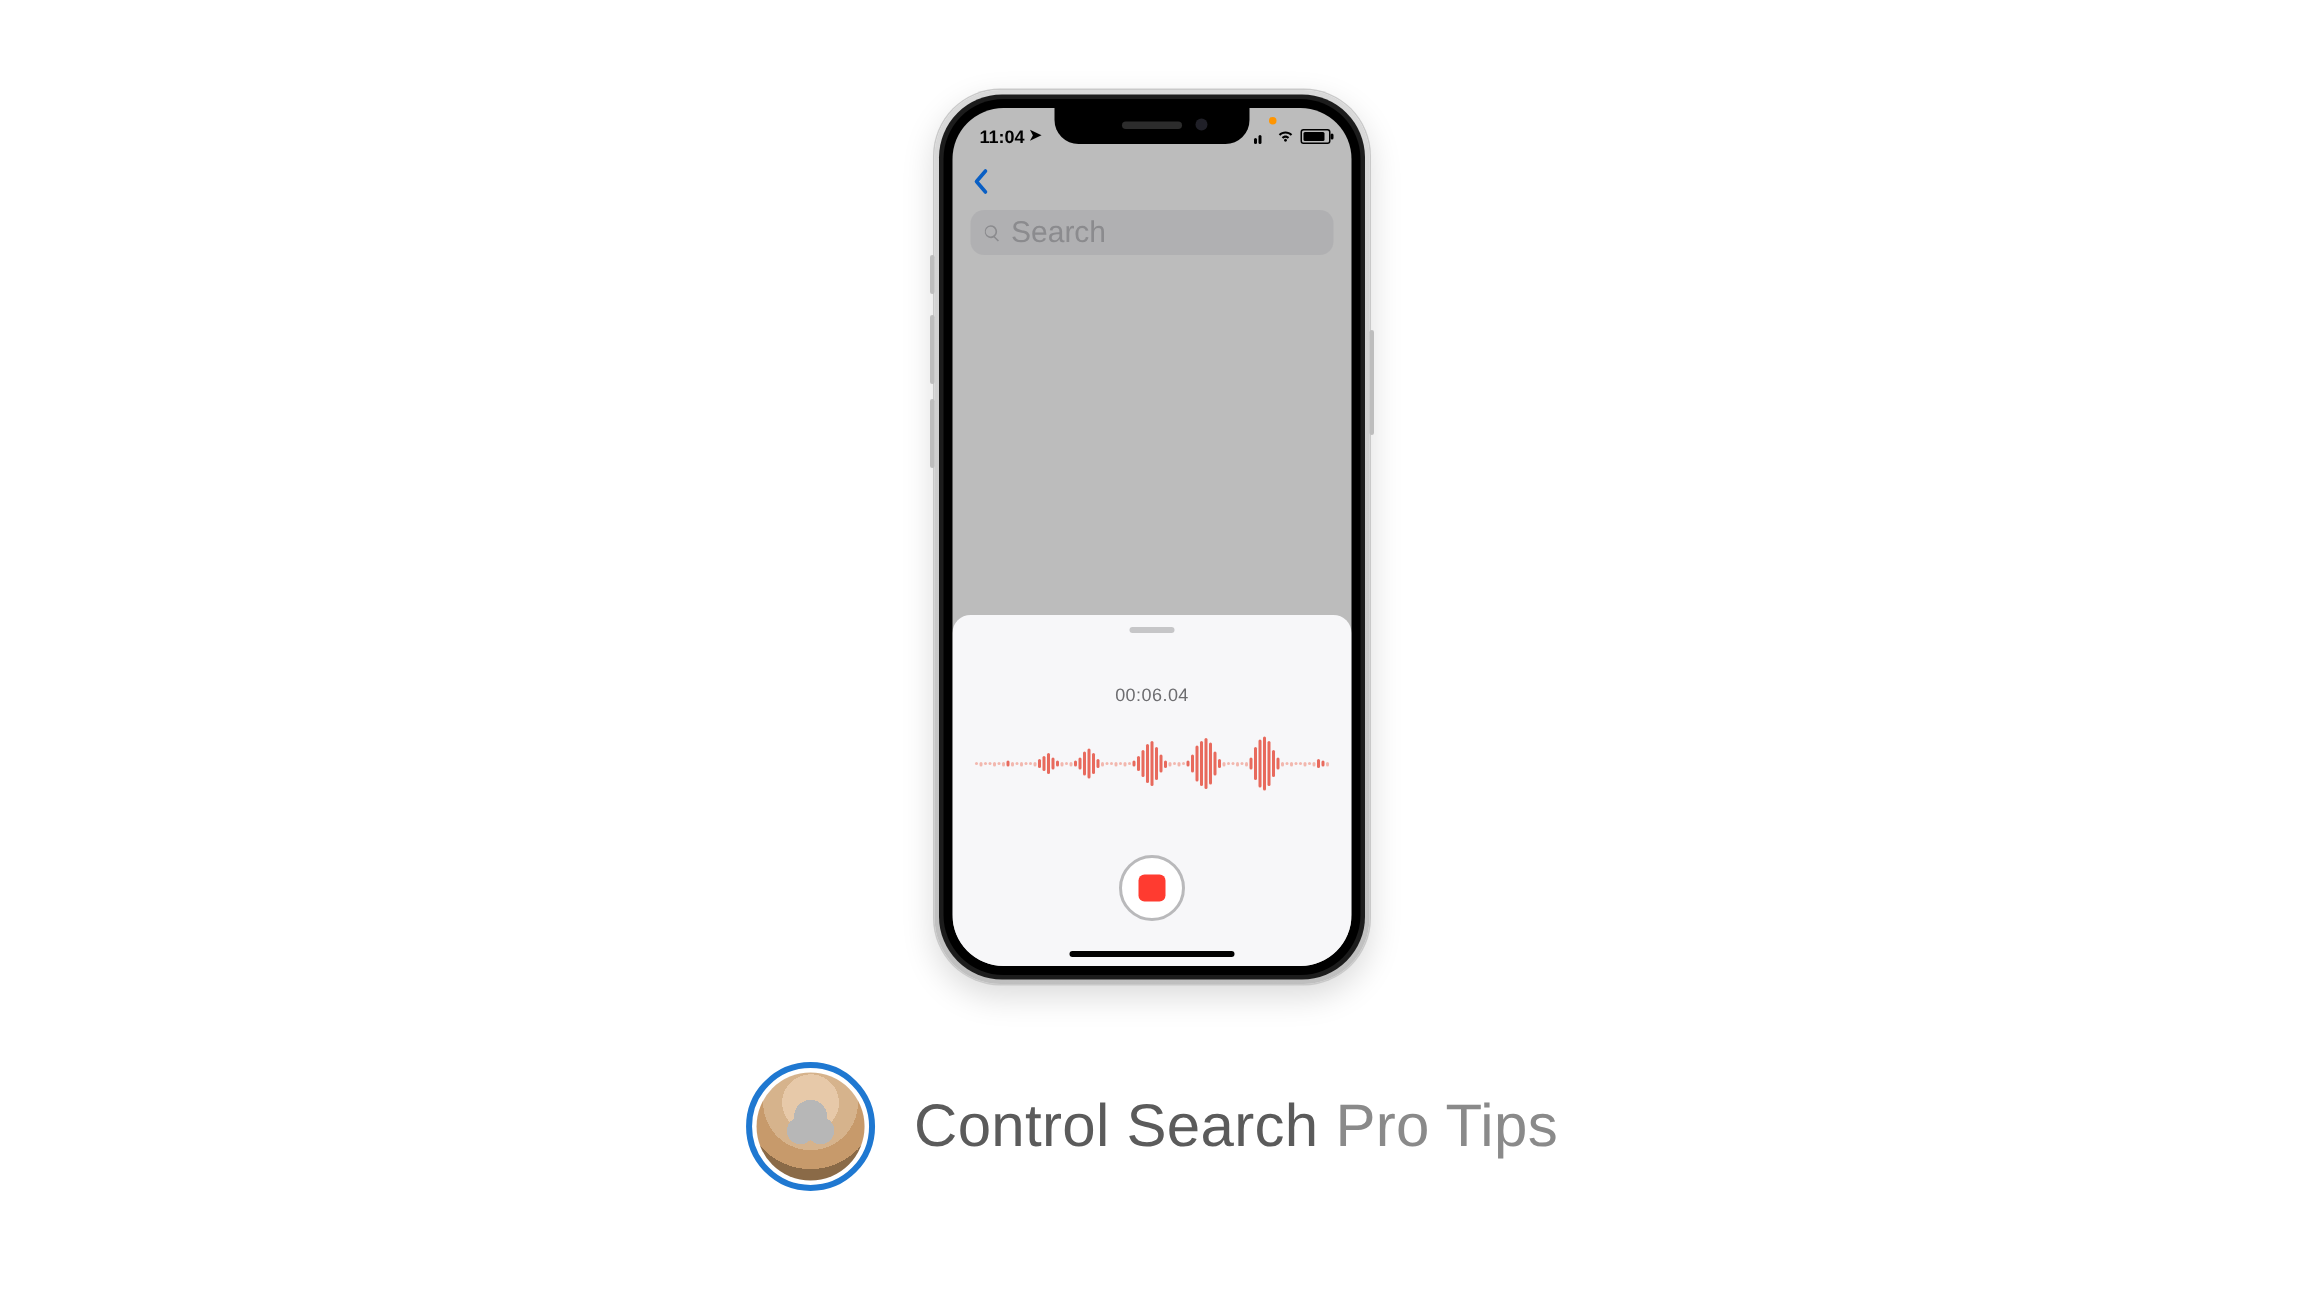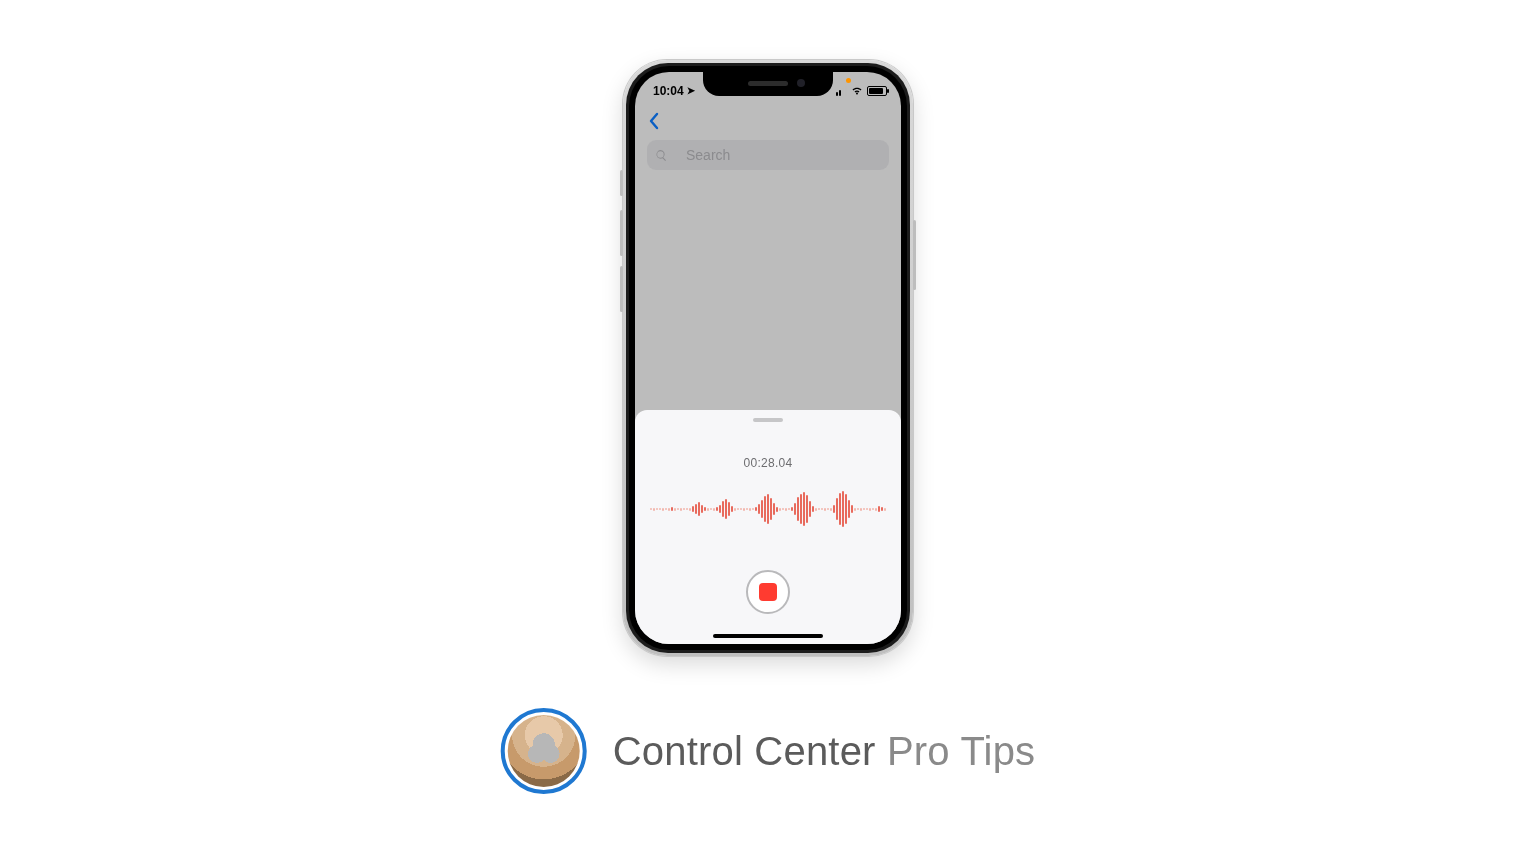--- a/index.html
+++ b/index.html
@@ -130,27 +130,27 @@
       padding: 0 4px;
       font-size: 26px;
       font-weight: 700;
       color:#646464;
       letter-spacing:-0.3px;
     }
     .search-wrap { padding: 8px 2px 0; }
     .search {
       display:flex;
       align-items:center;
-      gap:18px;
+      gap:6px;
       background: rgba(118,118,128,.16);
       border-radius: 9px;
       height: 30px;
       padding: 0 8px;
       color:#8b8b8e;
-      font-size: 14px;
+      font-size: 20px;
     }
     .search svg { width:13px; height:13px; fill:#8b8b8e;}
     
     .sheet {
       position:absolute;
       left:0; right:0; bottom:0;
       height: 234px;
       background:#f7f7f9;
       border-top-left-radius:12px;
       border-top-right-radius:12px;
@@ -267,21 +267,21 @@
   <div class="side-btn side-left3"></div>
   <div class="side-btn side-right"></div>
   <div class="phone-body"></div>
   <div class="phone-inner"></div>
 
   <div class="screen">
     <div class="notch"></div>
 
     <div class="statusbar">
       <div class="status-left">
-        <span>10:04</span>
+        <span>11:04</span>
         <span class="loc-arrow">➤</span>
       </div>
       <div class="status-right">
         <span class="orange-dot"></span>
         <span class="signal-bars">
           <span></span>
             <span></span>
             <span></span>
             <span></span>
         </span>
@@ -307,21 +307,21 @@
           <svg viewBox="0 0 24 24">
               <path d="M10 2a8 8 0 015.3 13.9l5 5-1.4 1.4-5-5A8 8 0 1110 2zm0 2a6 6 0 100 12 6 6 0 000-12z"></path>
             </svg>
           <span>Search</span>
         </div>
       </div>
     </div>
 
     <div class="sheet">
       <div class="grabber"></div>
-      <div class="timer">00:28.04</div>
+      <div class="timer">00:06.04</div>
       <div class="wave" id="waveform">
           <span style="height: 2px; background: rgb(242, 183, 174);"></span>
           <span style="height: 3px; background: rgb(242, 183, 174);"></span>
           <span style="height: 2px; background: rgb(242, 183, 174);"></span>
           <span style="height: 2px; background: rgb(242, 183, 174);"></span>
           <span style="height: 3px; background: rgb(242, 183, 174);"></span>
           <span style="height: 2px; background: rgb(242, 183, 174);"></span>
           <span style="height: 3px; background: rgb(242, 183, 174);"></span>
           <span style="height: 4px;"></span>
           <span style="height: 3px; background: rgb(242, 183, 174);"></span>
@@ -403,16 +403,16 @@
 
     <div class="home-indicator"></div>
   </div>
 </div>
 
 <div class="caption">
   <div class="avatar-ring">
     <div class="avatar"></div>
   </div>
   <div class="caption-text">
-    <span class="bold">Control Center</span>
+    <span class="bold">Control Search</span>
     <span class="light">Pro Tips</span>
   </div>
 </div>
 
 </body></html>

